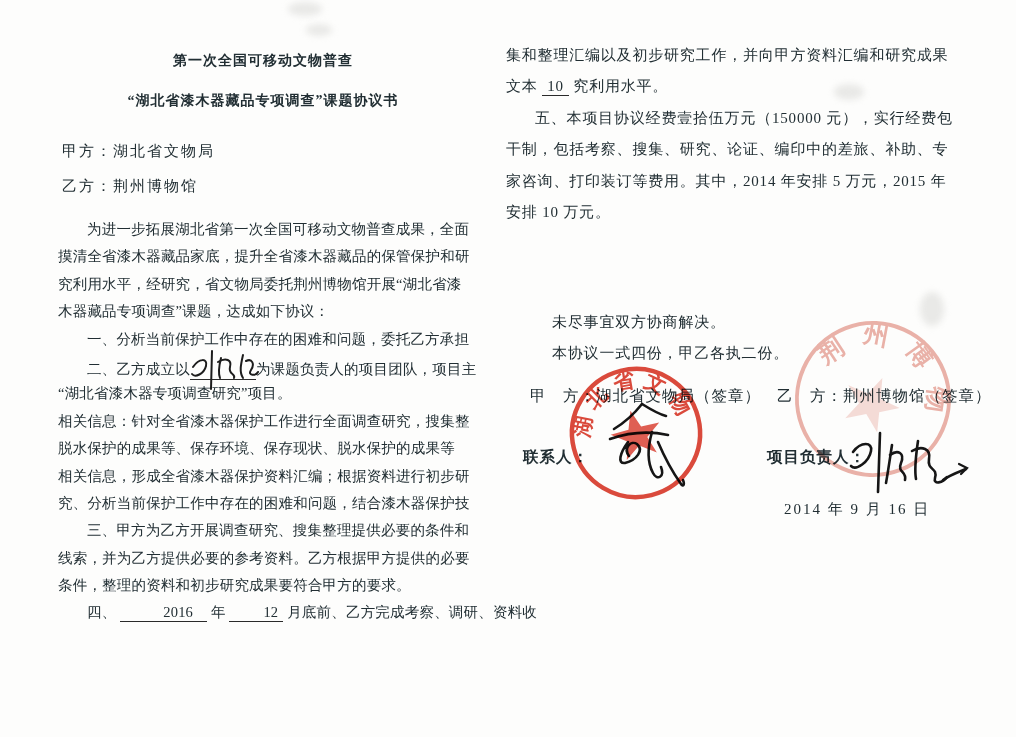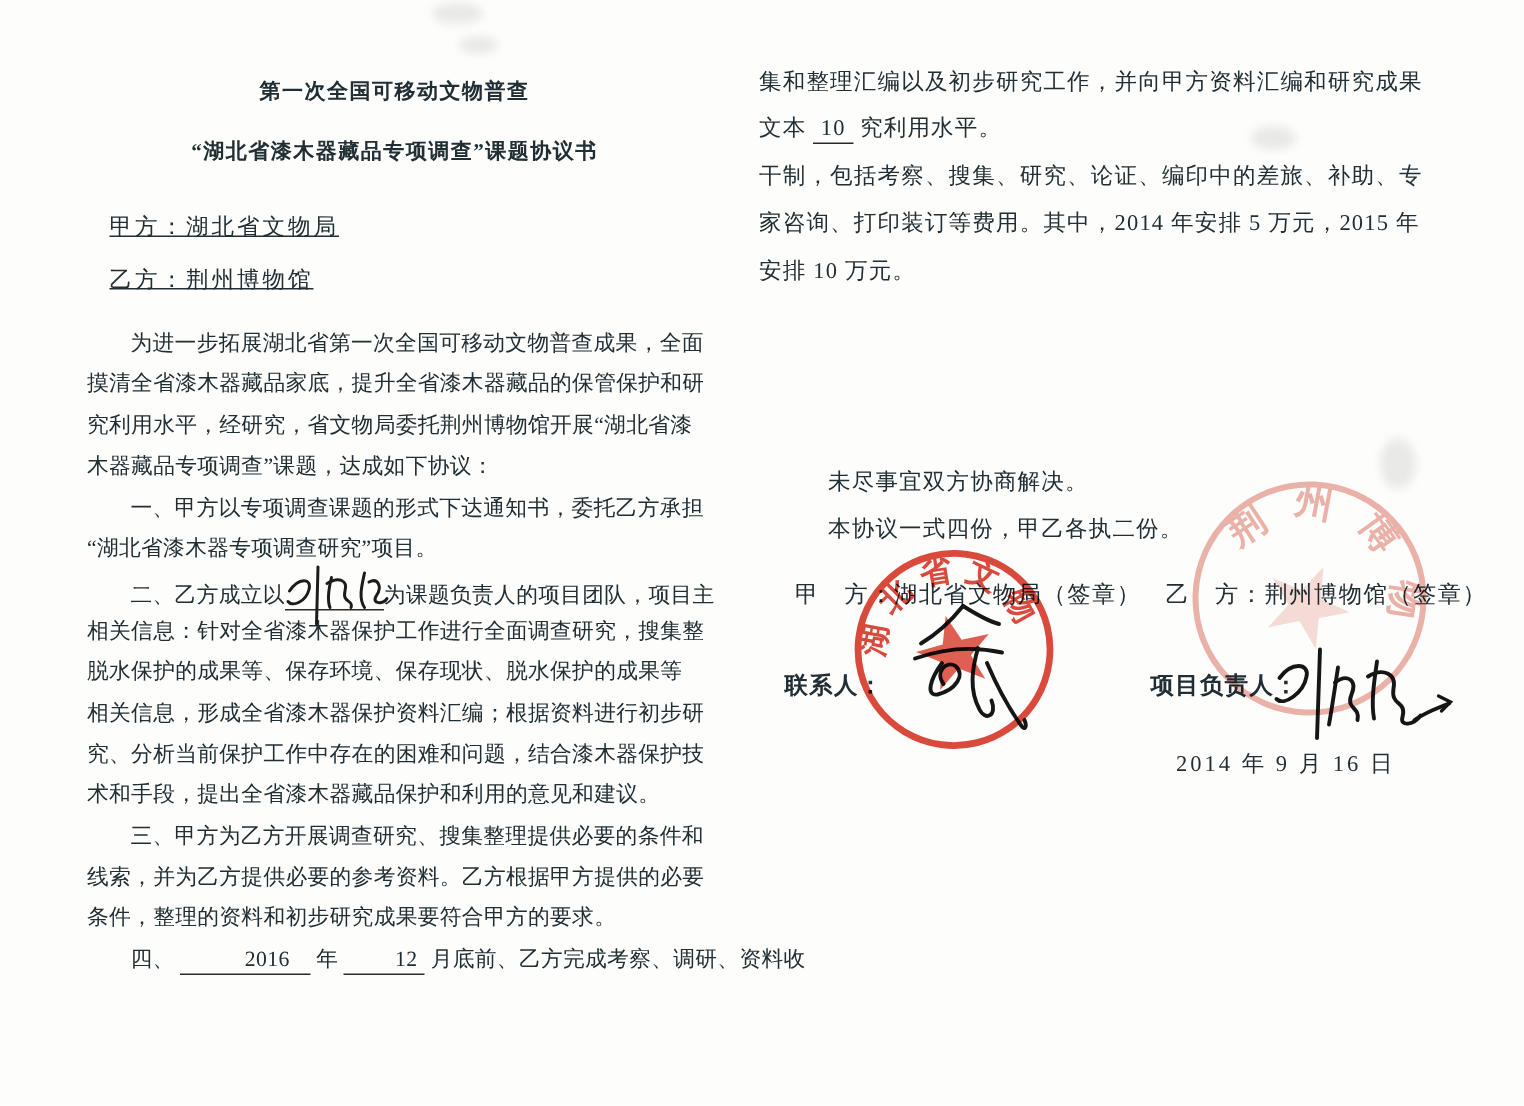--- a/index.html
+++ b/index.html
@@ -8,21 +8,21 @@
     background:#fdfdfc;
     font-family:"Liberation Serif","DejaVu Serif",serif;
     color:#212e33;
   }
   .page{position:absolute;top:0;}
   #page1{left:58px;width:410px;}
   #page2{left:506px;width:462px;}
   .title{position:absolute;width:100%;text-align:center;font-weight:bold;font-size:14px;letter-spacing:1px;white-space:nowrap;}
   #title1{top:52px;}
   #title2{top:92px;}
-  .party{position:absolute;left:15px;font-size:15px;letter-spacing:2px;white-space:nowrap;text-decoration:underline;}
+  .party{position:absolute;left:4px;font-size:15px;letter-spacing:2px;white-space:nowrap;}
   #partyA{top:142px;}
   #partyB{top:177px;}
   .bodytext{position:absolute;left:0;right:0;}
   #body1{top:216px;}
   #body2{top:40px;}
   .ln{height:27.4px;line-height:27.4px;font-size:14.5px;white-space:nowrap;letter-spacing:0.2px;}
   .ln2{height:31.4px;line-height:31.4px;font-size:15px;white-space:nowrap;letter-spacing:0.8px;}
   .ind{text-indent:29px;}
   .blank{display:inline-block;border-bottom:1px solid #2a2a2a;text-align:center;line-height:1.1;}
   .blank.wide{padding:0 14px;}
@@ -53,41 +53,40 @@
   <div class="title" id="title2">“湖北省漆木器藏品专项调查”课题协议书</div>
 
   <div class="party" id="partyA">甲方：湖北省文物局</div>
   <div class="party" id="partyB">乙方：荆州博物馆</div>
 
   <div class="bodytext" id="body1">
     <div class="ln ind">为进一步拓展湖北省第一次全国可移动文物普查成果，全面</div>
     <div class="ln">摸清全省漆木器藏品家底，提升全省漆木器藏品的保管保护和研</div>
     <div class="ln">究利用水平，经研究，省文物局委托荆州博物馆开展“湖北省漆</div>
     <div class="ln">木器藏品专项调查”课题，达成如下协议：</div>
-    <div class="ln ind">一、甲方以专项调查课题的形式下达通知书，委托乙方承担</div>
-    <div class="ln">“湖北省漆木器专项调查研究”项目。</div>
-
+    <div class="ln ind">一、分析当前保护工作中存在的困难和问题，委托乙方承担</div>
     <div class="ln ind">
       <span>二、乙方成立以</span><span class="nameSlot"><svg width="74" height="46" viewBox="0 0 74 46" aria-label="刘德银">
           <g fill="none" stroke="#1c1c1c" stroke-width="2" stroke-linecap="round">
             <path d="M5,22 C11,13 20,13 18,21 C16,29 7,33 4,29"></path>
             <path d="M24,6 L23,44"></path>
             <path d="M33,13 C31,21 30,28 32,33"></path>
             <path d="M30,17 C38,12 44,15 42,22 C40,30 48,28 46,33"></path>
             <path d="M55,10 C53,19 51,27 55,33"></path>
             <path d="M58,16 C64,13 67,19 63,25 C59,31 68,31 70,27"></path>
           </g>
         </svg></span><span>为课题负责人的项目团队，项目主</span>
     </div>
 
+    <div class="ln">“湖北省漆木器专项调查研究”项目。</div>
+
     <div class="ln">相关信息：针对全省漆木器保护工作进行全面调查研究，搜集整</div>
     <div class="ln">脱水保护的成果等、保存环境、保存现状、脱水保护的成果等</div>
     <div class="ln">相关信息，形成全省漆木器保护资料汇编；根据资料进行初步研</div>
     <div class="ln">究、分析当前保护工作中存在的困难和问题，结合漆木器保护技</div>
-    <div class="ln">术和手段，提出全省漆木器藏品保护和利用的意见和建议。</div>
     <div class="ln ind">三、甲方为乙方开展调查研究、搜集整理提供必要的条件和</div>
     <div class="ln">线索，并为乙方提供必要的参考资料。乙方根据甲方提供的必要</div>
     <div class="ln">条件，整理的资料和初步研究成果要符合甲方的要求。</div>
 
     <div class="ln ind">
       <span>四、</span>
       <span class="blank wide">2016</span>
       <span>年</span>
       <span class="blank narrow">12</span>
       <span>月底前、乙方完成考察、调研、资料收</span>
@@ -96,20 +95,21 @@
 </div>
 
 <div class="page" id="page2">
   <div class="bodytext" id="body2">
     <div class="ln2">集和整理汇编以及初步研究工作，并向甲方资料汇编和研究成果</div>
     <div class="ln2">
       <span>文本</span>
       <span class="blank narrow">10</span>
       <span>究利用水平。</span>
     </div>
+    <div class="ln2 ind">五、本项目协议经费壹拾伍万元（150000 元），实行经费包</div>
     <div class="ln2">干制，包括考察、搜集、研究、论证、编印中的差旅、补助、专</div>
     <div class="ln2">家咨询、打印装订等费用。其中，2014 年安排 5 万元，2015 年</div>
     <div class="ln2">安排 10 万元。</div>
   </div>
 
   <div class="closing">
     <div class="ln2">未尽事宜双方协商解决。</div>
     <div class="ln2">本协议一式四份，甲乙各执二份。</div>
   </div>
 

